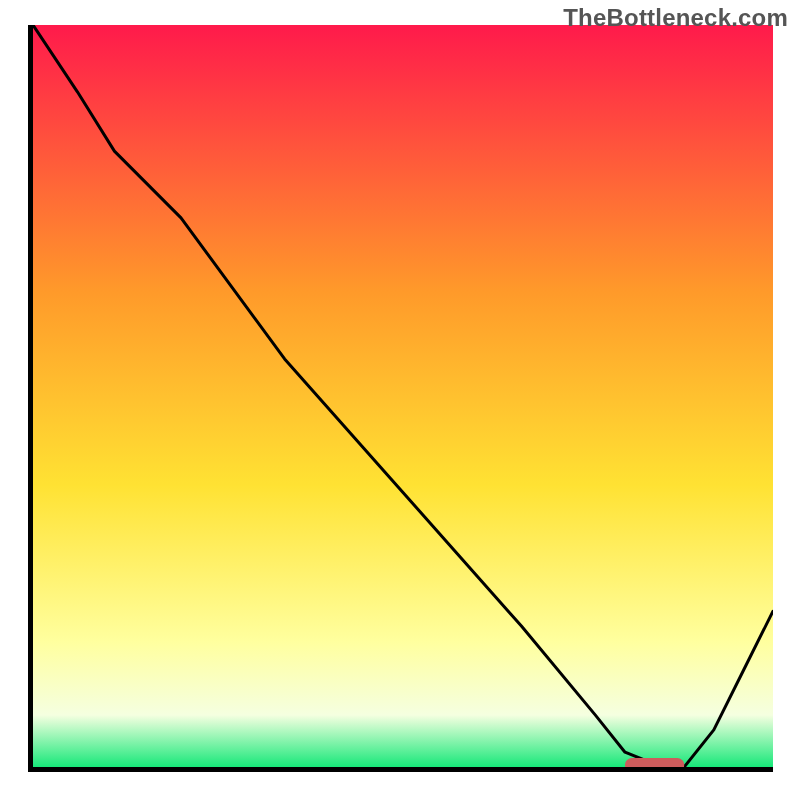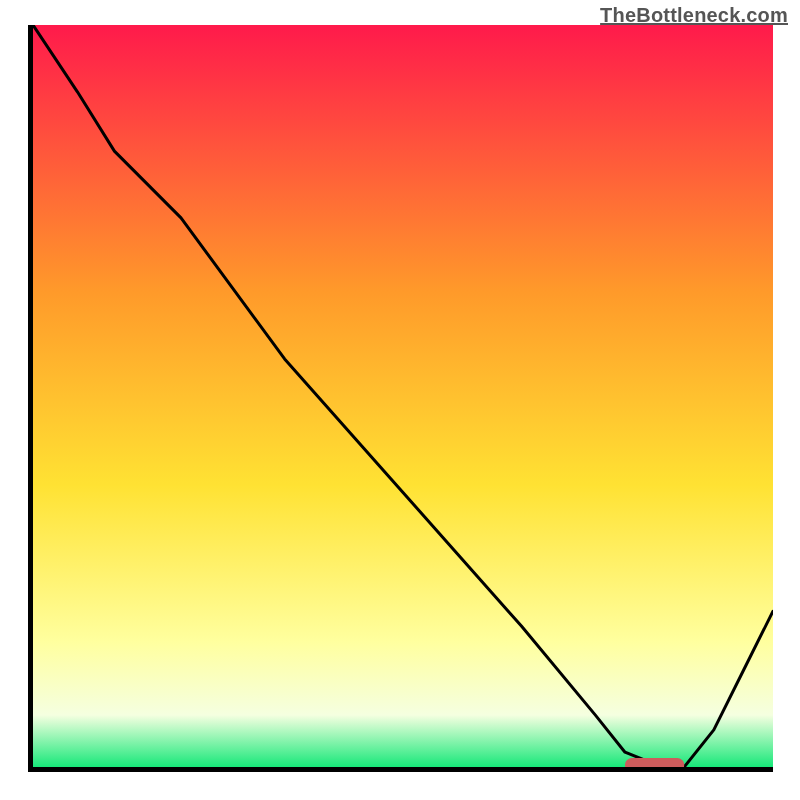--- a/index.html
+++ b/index.html
@@ -13,26 +13,25 @@
   }
   .container {
     position: relative;
     width: 800px;
     height: 800px;
   }
   .watermark {
     position: absolute;
     top: 4px;
     right: 12px;
-    font-size: 20px;
+    font-size: 24px;
     font-weight: 600;
     color: #555;
     letter-spacing: 0.2px;
     z-index: 10;
-    text-decoration: underline;
   }
   .axis-left, .axis-bottom {
     position: absolute;
     background: #000;
   }
   .axis-left {
     left: 28px;
     top: 25px;
     width: 5px;
     height: 745px;

